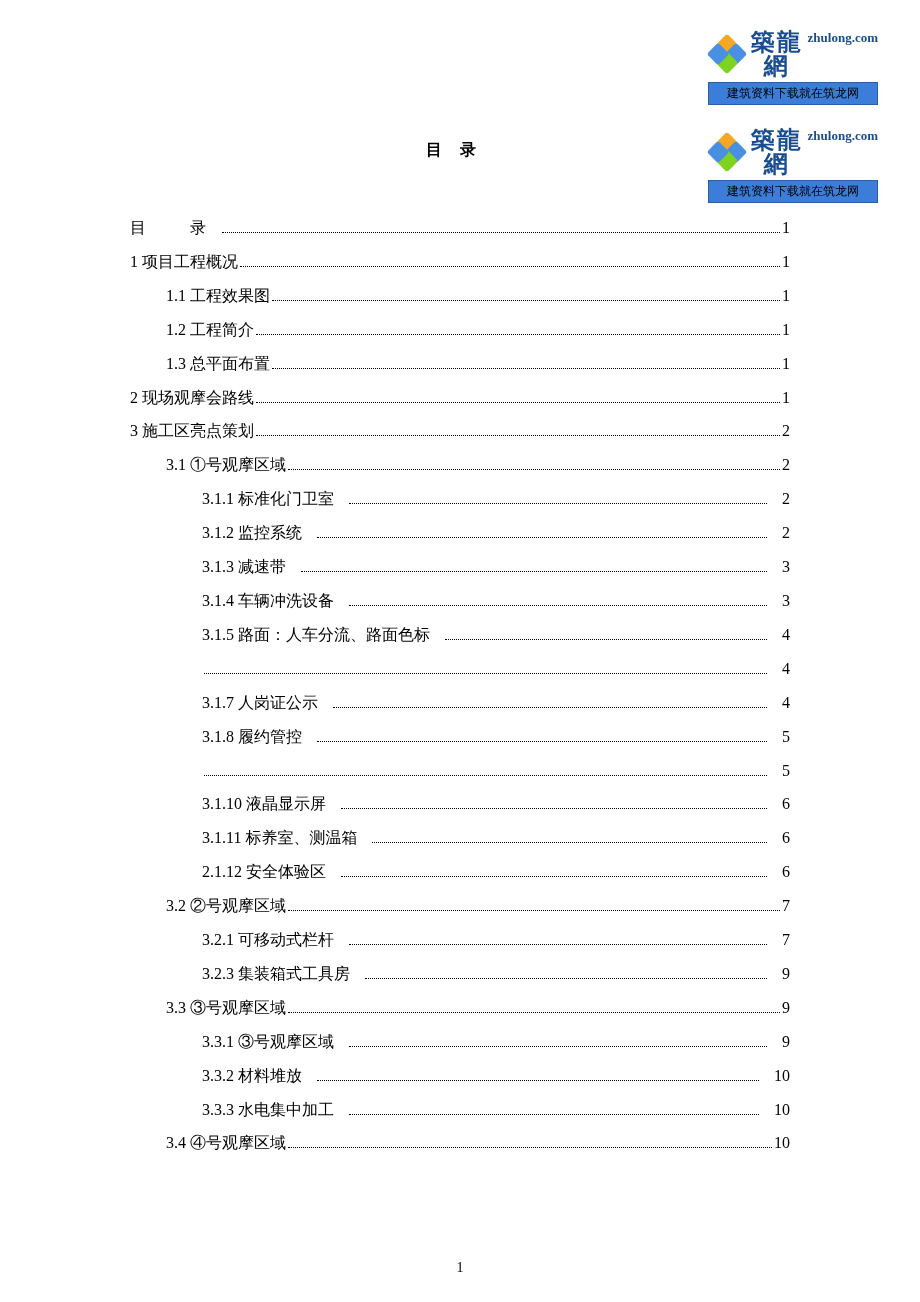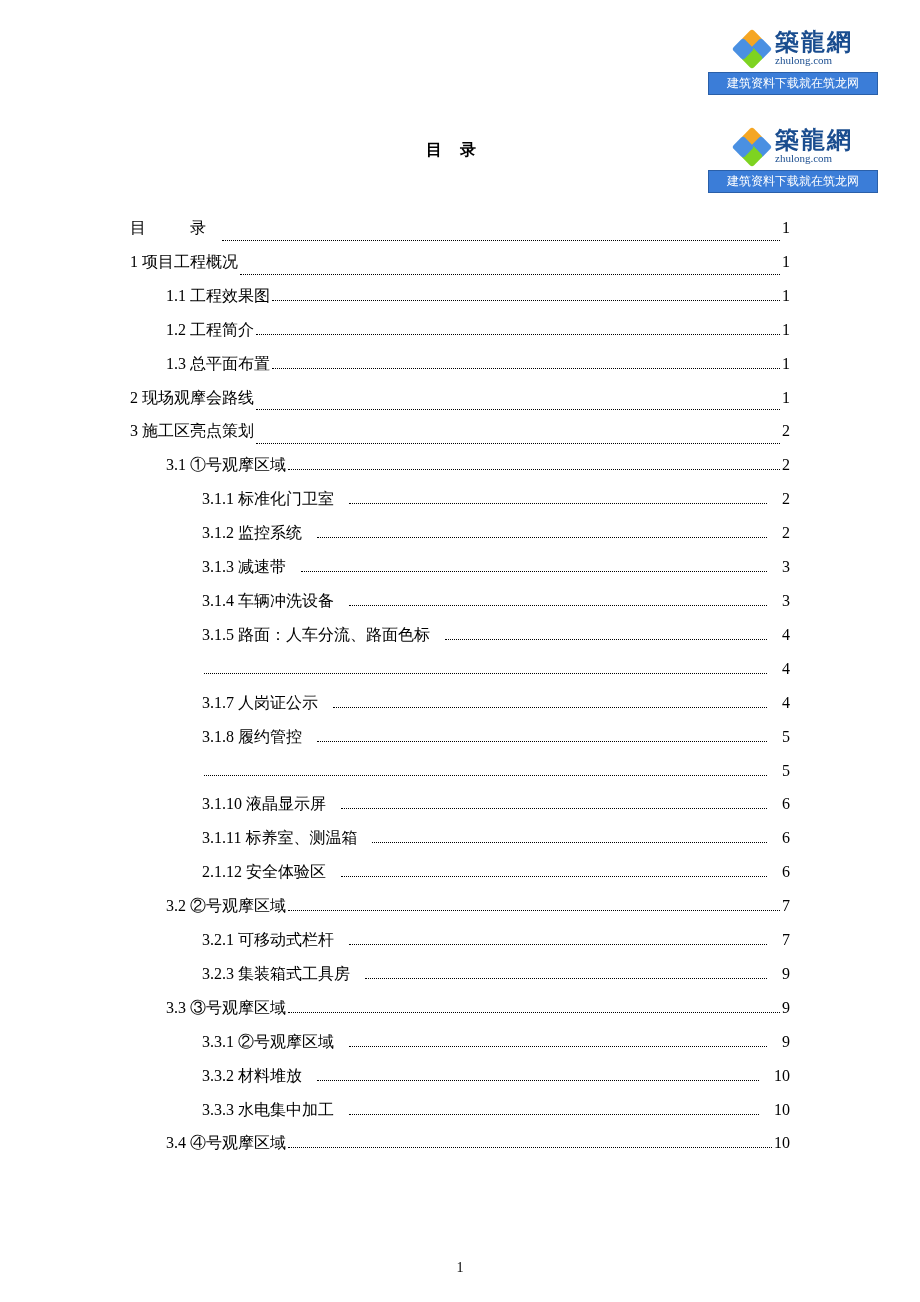--- a/index.html
+++ b/index.html
@@ -37,39 +37,40 @@
       position: absolute;
       width: 16px;
       height: 16px;
       border-radius: 3px;
       transform: rotate(45deg);
     }
     .petal.p1 { background: #f5a623; top: 2px; left: 11px; }
     .petal.p2 { background: #4a90e2; top: 11px; left: 20px; }
     .petal.p3 { background: #7ed321; top: 20px; left: 11px; }
     .petal.p4 { background: #4a90e2; top: 11px; left: 2px; }
-    .logo-text { display: flex; flex-direction: column; align-items: flex-start; }
+    .logo-text { display: flex; flex-direction: row; align-items: flex-start; }
     .logo-cn {
       font-family: "KaiTi", "楷体", serif;
       font-size: 24px;
       color: #1a4d8f;
       font-weight: bold;
       letter-spacing: 2px;
       line-height: 1;
     }
     .logo-en {
-      font-size: 11px;
+      font-size: 13px;
       color: #1a4d8f;
       line-height: 1.2;
+      font-weight: bold;
     }
     .logo-banner {
       margin-top: 4px;
       background: #3b7dd8;
       border: 1px solid #2a5fa8;
-      color: #ffffff;
+      color: #000000;
       font-size: 12px;
       padding: 2px 4px;
       white-space: nowrap;
     }
     .title {
       text-align: center;
       font-size: 16px;
       font-weight: bold;
       margin-top: 110px;
       margin-bottom: 50px;
@@ -82,21 +83,21 @@
       white-space: nowrap;
     }
     .toc-line .label { flex-shrink: 0; }
     .toc-line .dots {
       flex: 1;
       border-bottom: 1.5px dotted #000;
       margin: 0 2px 4px 2px;
       min-width: 10px;
     }
     .toc-line .pg { flex-shrink: 0; }
-    .lvl0 { padding-left: 0; align-items: flex-end; }
+    .lvl0 { padding-left: 0; }
     .lvl1 { padding-left: 36px; }
     .lvl2 { padding-left: 72px; gap: 13px; }
     .mulu-head .label { letter-spacing: 14px; }
     .page-num {
       position: absolute;
       bottom: 26px;
       width: 100%;
       left: 0;
       text-align: center;
       font-size: 14px;
@@ -254,21 +255,21 @@
         <span class="label">3.2.3  集装箱式工具房</span>
         <span class="dots"></span>
         <span class="pg">9</span>
       </div>
       <div class="toc-line lvl1">
         <span class="label">3.3  ③号观摩区域</span>
         <span class="dots"></span>
         <span class="pg">9</span>
       </div>
       <div class="toc-line lvl2">
-        <span class="label">3.3.1  ②号观摩区域</span>
+        <span class="label">3.3.1  ③号观摩区域</span>
         <span class="dots"></span>
         <span class="pg">9</span>
       </div>
       <div class="toc-line lvl2">
         <span class="label">3.3.2  材料堆放</span>
         <span class="dots"></span>
         <span class="pg">10</span>
       </div>
       <div class="toc-line lvl2">
         <span class="label">3.3.3  水电集中加工</span>

